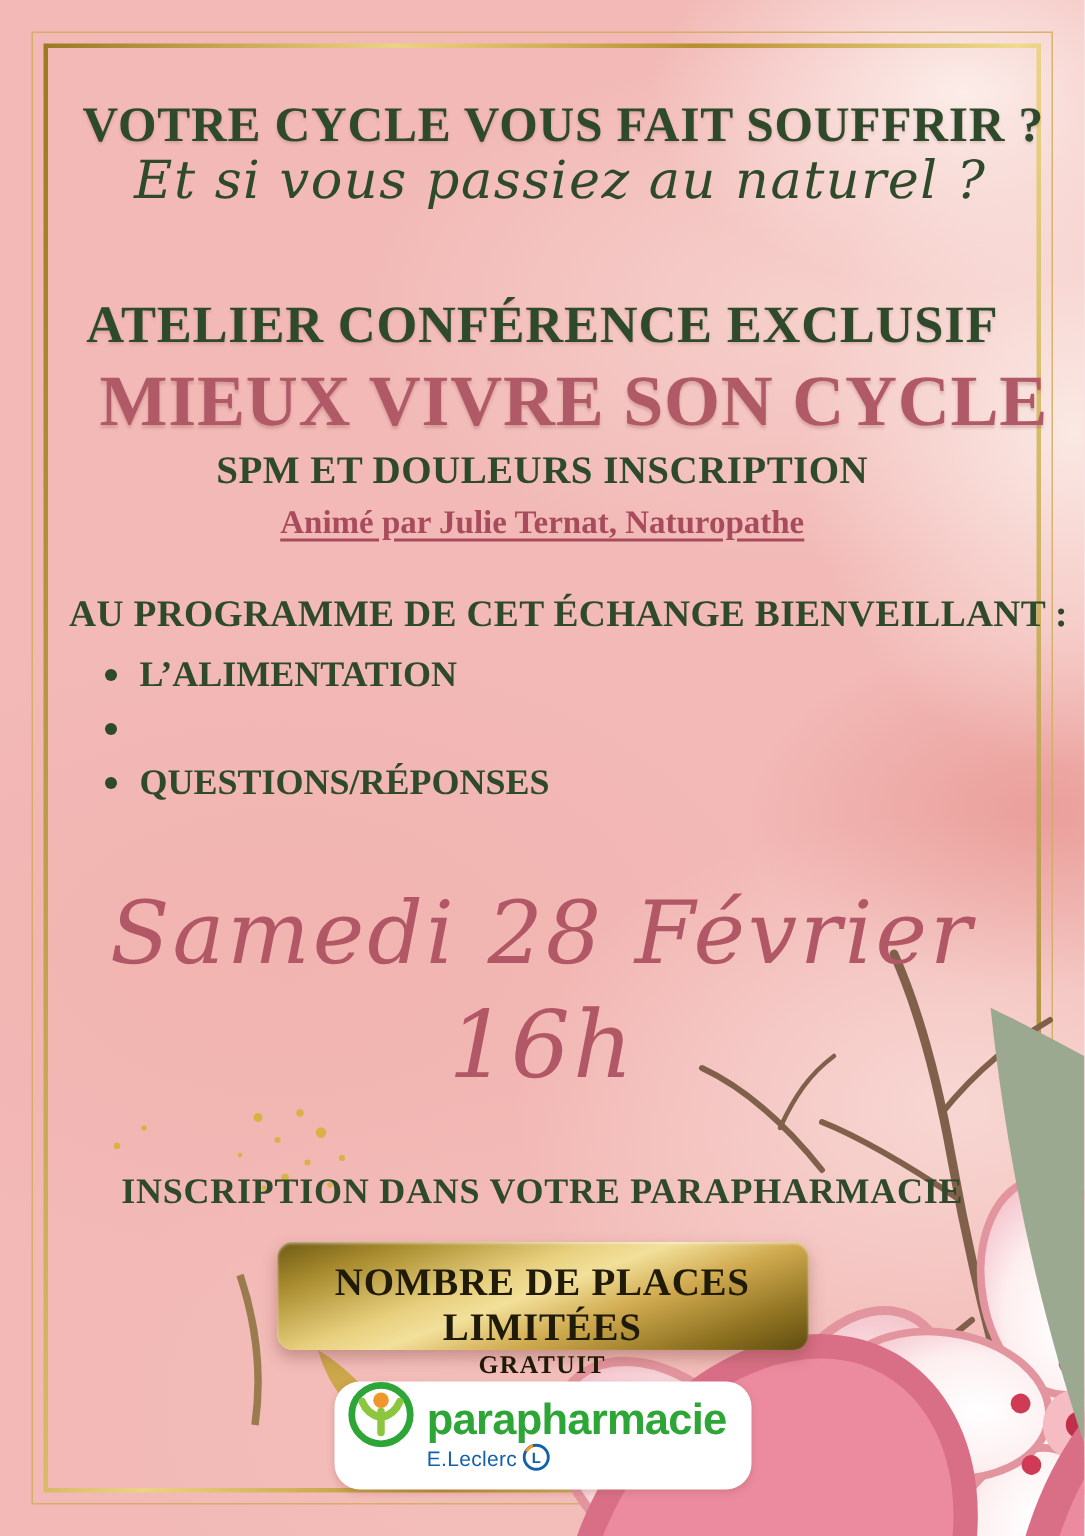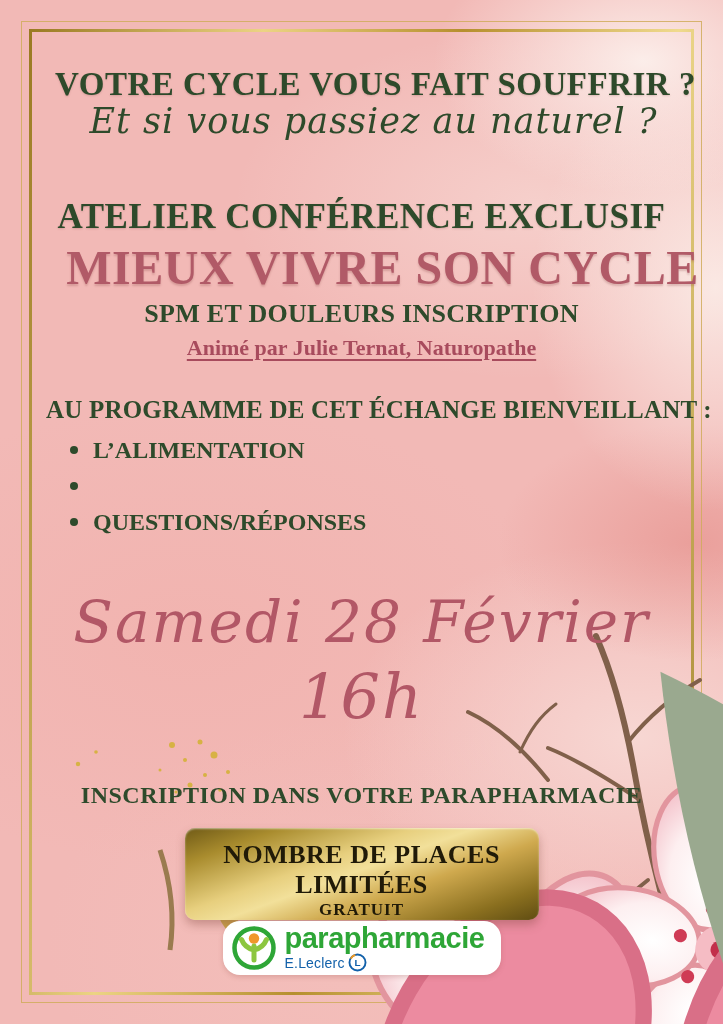--- a/index.html
+++ b/index.html
@@ -43,32 +43,32 @@
   .program{position:absolute; left:46px; top:396px;}
   .program-heading{font-size:25px; font-weight:bold; letter-spacing:.2px;}
   .program-list{list-style:none; margin:8px 0 0 0; padding:0 0 0 24px;}
   .program-list li{display:flex; align-items:center; height:36px; font-size:24px; font-weight:bold;}
   .bullet-dot{width:8px; height:8px; border-radius:50%; background:#2e4a2b; margin-right:15px; flex:0 0 auto;}
   .date-script{top:588px; font-size:58px; color:#b25766; letter-spacing:2px;}
   .time-script{top:660px; font-size:62px; color:#b25766; letter-spacing:2px;}
   .registration{top:782px; font-size:24px; font-weight:bold; letter-spacing:.5px;}
   
   .gold-banner{
-    position:absolute; top:828px; left:calc(50% - 177px); width:354px; height:92px;
+    position:absolute; top:828px; left:calc(50% - 177px); width:354px; height:72px;
     border-radius:10px; text-align:center;
     background:linear-gradient(160deg,#6f5a16 0%,#a98c2e 16%,#e7cf7e 38%,#f2e09a 48%,#cfa94e 64%,#8a6f1f 86%,#5f4c12 100%);
     box-shadow:inset 0 1px 2px rgba(255,255,255,.55), 0 5px 10px rgba(130,70,60,.38);
     color:#201a08; padding-top:12px; box-sizing:border-box;
   }
   .banner-line1{font-size:26px; font-weight:bold; letter-spacing:.5px; line-height:30px;}
   .banner-line2{font-size:17px; font-weight:bold; letter-spacing:1px; line-height:20px;}
   
   .logo-card{
-    position:absolute; top:921px; left:calc(50% - 139px); width:278px; height:54px;
-    background:#fff; border-radius:17px; display:flex; align-items:center;
+    position:absolute; top:921px; left:calc(50% - 139px); width:278px; height:72px;
+    background:#fff; border-radius:17px; display:flex; 
     padding-left:9px; box-sizing:border-box; box-shadow:0 2px 5px rgba(150,80,70,.25);
     font-family:"Liberation Sans","DejaVu Sans",sans-serif;
   }
   .brand-circle{flex:0 0 auto; margin-right:9px;}
   .logo-text{display:flex; flex-direction:column; justify-content:center;}
   .brand-name{font-size:29px; font-weight:bold; color:#2ea637; letter-spacing:-.5px; line-height:29px;}
   .retailer-row{display:flex; align-items:center; gap:3px; margin-top:0;}
   .retailer-name{font-size:14px; font-weight:normal; color:#1261aa; letter-spacing:.2px;}
 </style>
 </head>

